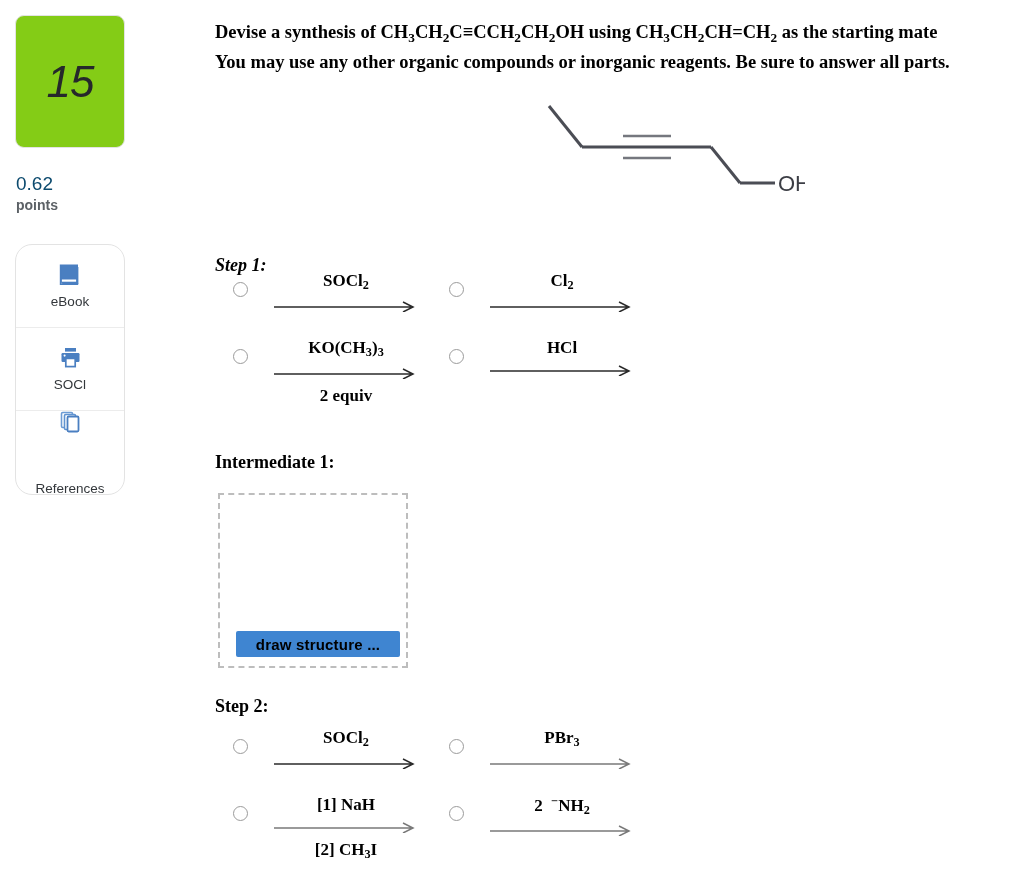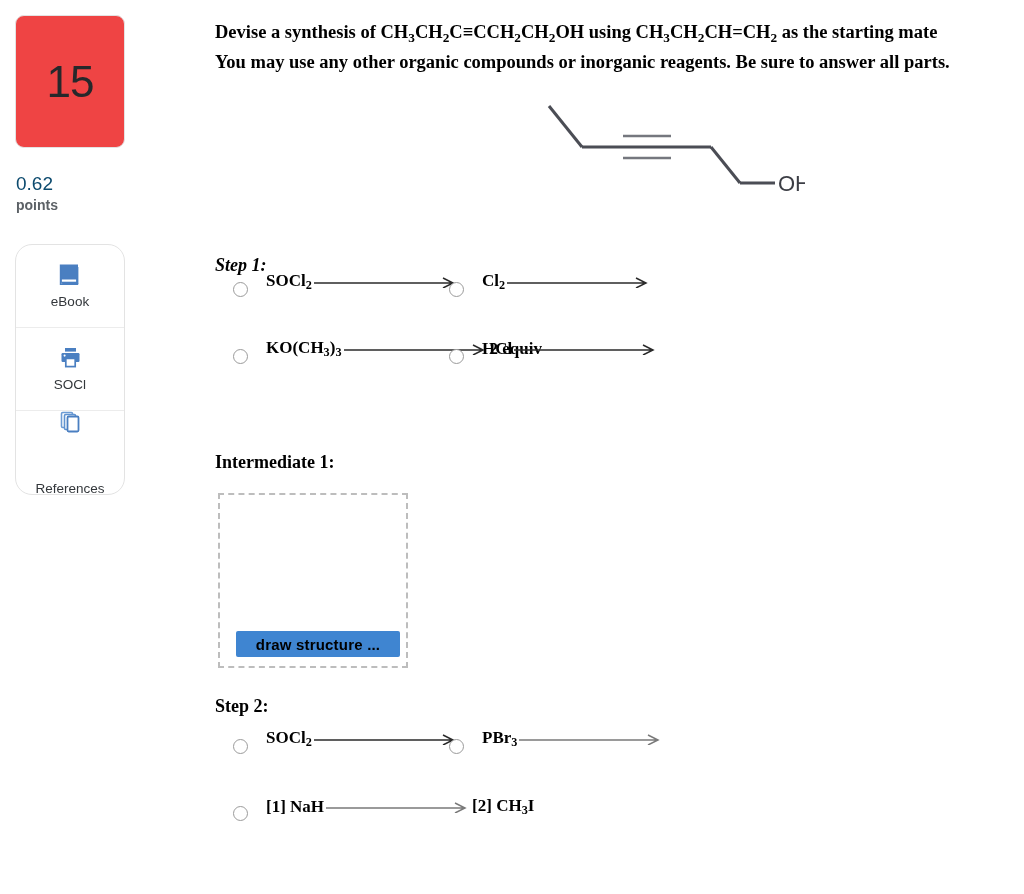--- a/index.html
+++ b/index.html
@@ -12,22 +12,22 @@
   }
   .page { position: relative; width: 1024px; height: 894px; }
 
   
   .rail { position: absolute; left: 15px; top: 15px; width: 110px; }
 
   .qnum-card {
     width: 110px; height: 133px;
     border: 1px solid #e3e3e3;
     border-radius: 9px;
-    background: #ef4444;
-    display: flex; align-items: center; justify-content: center;
+    background: #84cc16;
+    display: flex; align-items: center; justify-content: center; font-style: italic;
   }
   .qnum-card .num {
     font-size: 44px;
     color: #26282b;
     letter-spacing: -1px;
     line-height: 1;
   }
 
   .points-wrap { margin-top: 26px; padding-left: 1px; }
   .points-val { font-size: 19px; color: #0c4a6e; line-height: 1.1; }
@@ -103,21 +103,21 @@
     border-radius: 50%;
     background: #fff;
     margin-top: 12px;
     flex: 0 0 auto;
     cursor: pointer;
   }
 
   .rxn {
     margin-left: 18px;
     width: 160px;
-    display: flex; flex-direction: row; align-items: center;
+    display: flex; flex-direction: column; align-items: center;
     font-family: "Liberation Serif", serif;
     font-weight: bold;
     font-size: 17px;
     color: #000;
   }
   .rxn .above { line-height: 1.25; white-space: nowrap; }
   .rxn .below { line-height: 1.3; white-space: nowrap; margin-top: 1px; }
   .arrow { display: block; margin: 3px 0 0 0; }
 
   
@@ -329,18 +329,29 @@
           <span class="rxn">
             <span class="above">[1] NaH</span>
             <span class="arrow">
               <svg width="148" height="12" viewBox="0 0 148 12">
                   <path d="M2 7 H140 M131 2 L141 7 L131 12" stroke="#7a7a7a" stroke-width="1.5" fill="none"></path>
                 </svg>
             </span>
             <span class="below">[2] CH<sub>3</sub>I</span>
           </span>
         </div>
+        <div class="opt c2">
+          <span class="radio"></span>
+          <span class="rxn">
+            <span class="above">2&nbsp;&nbsp;<sup>−</sup>NH<sub>2</sub></span>
+            <span class="arrow">
+              <svg width="148" height="12" viewBox="0 0 148 12">
+                  <path d="M2 7 H140 M131 2 L141 7 L131 12" stroke="#7a7a7a" stroke-width="1.5" fill="none"></path>
+                </svg>
+            </span>
+          </span>
+        </div>
       </div>
 
     </div>
 
   </div>
 </div>
 
 </body></html>

